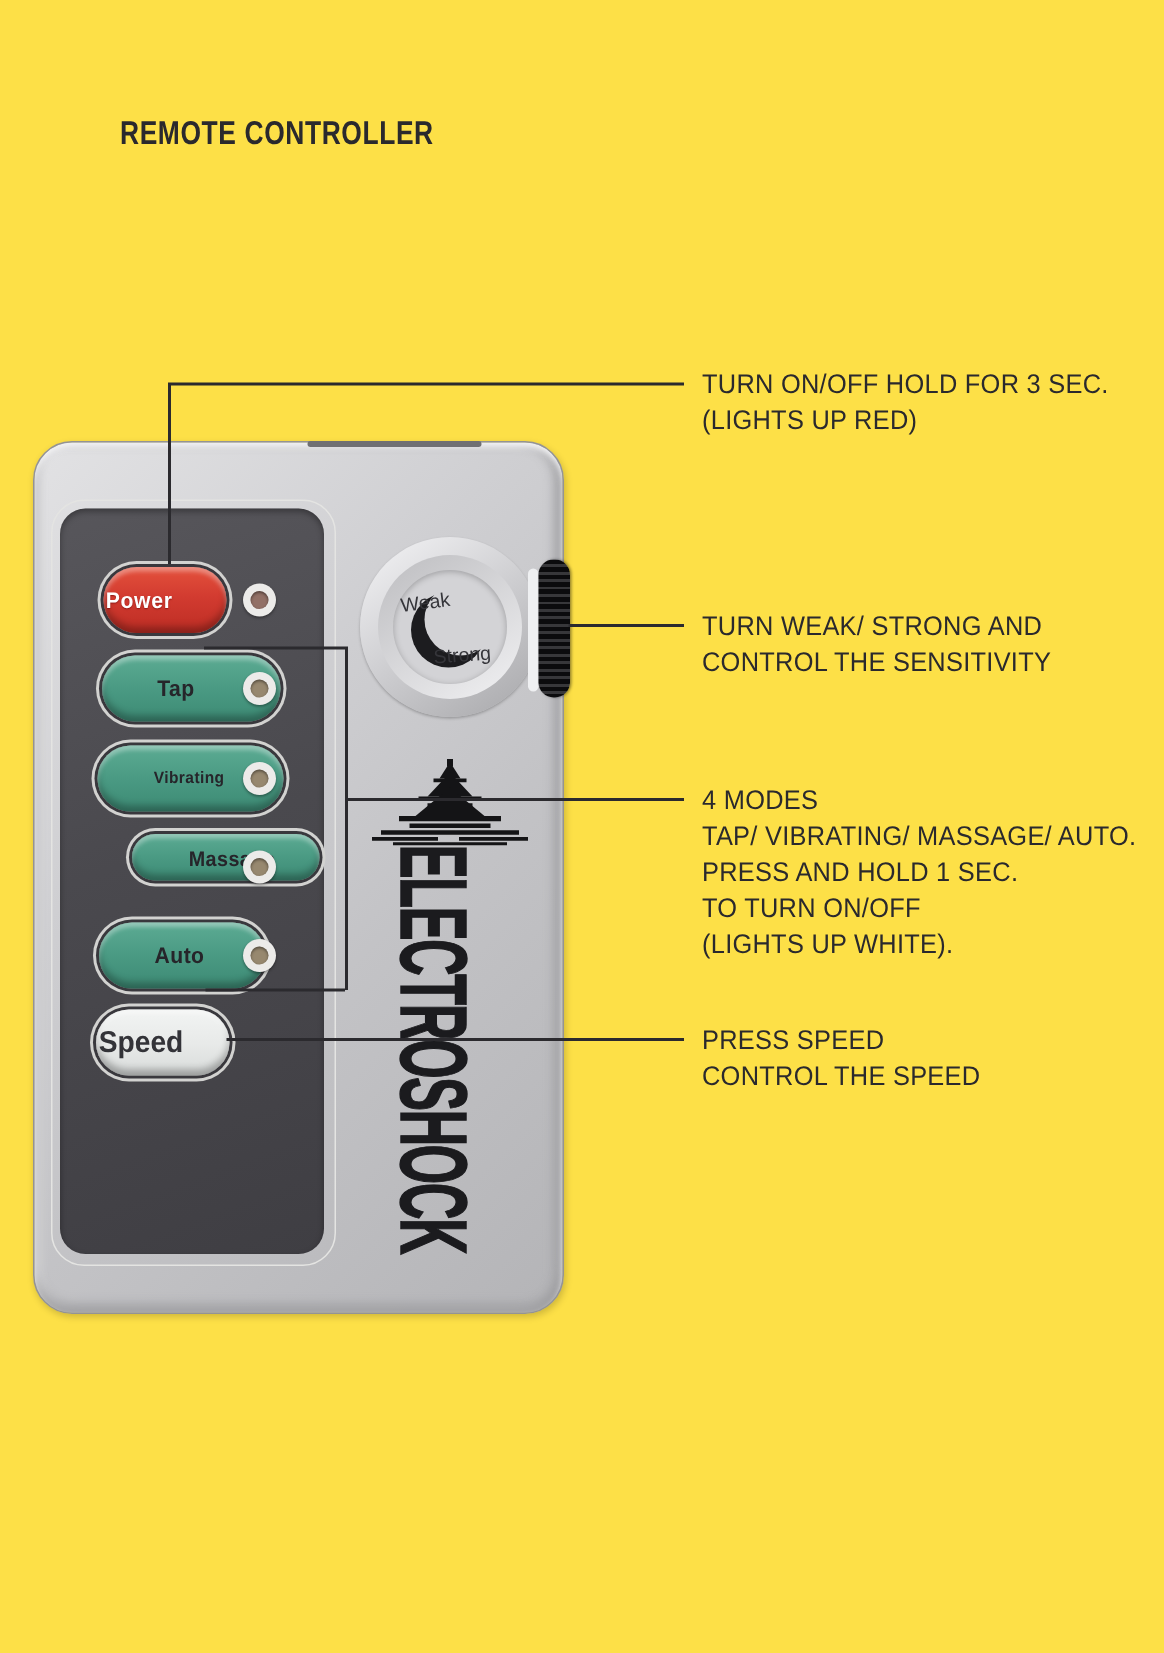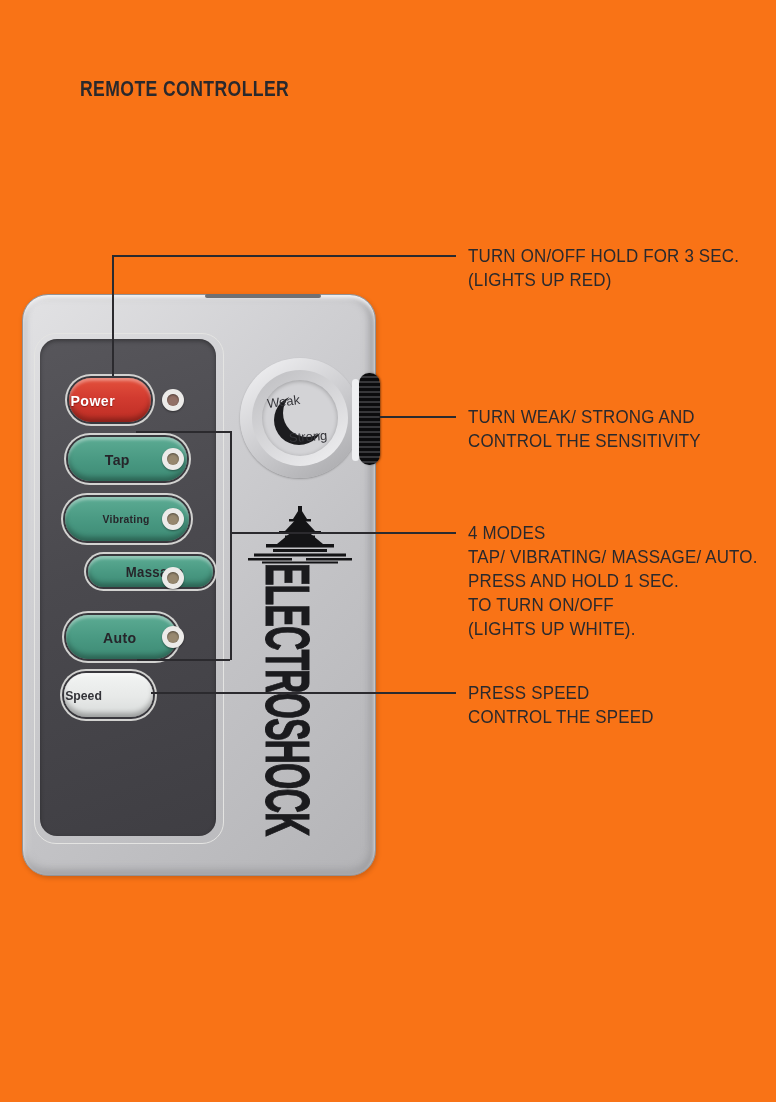--- a/index.html
+++ b/index.html
@@ -1,16 +1,16 @@
 <!DOCTYPE html>
 <html><head>
 <meta charset="utf-8">
 <style>
   html,body{margin:0;padding:0;background:#ffffff;}
-  .canvas{position:relative;width:776px;height:1102px;background:#f97316;overflow:hidden;
+  .canvas{position:relative;width:776px;height:1102px;background:#fde047;overflow:hidden;
           font-family:"Liberation Sans",sans-serif;color:#2a292d;}
 
   
   .title{position:absolute;left:80px;top:76px;font-size:22px;font-weight:700;
          letter-spacing:.5px;transform:scaleX(.8);transform-origin:0 0;white-space:nowrap;}
 
   
   .device{position:absolute;left:22px;top:294px;width:352px;height:580px;border-radius:26px;
           background:linear-gradient(135deg,#e2e2e4 0%,#cfcfd2 35%,#c3c3c6 60%,#b4b4b7 100%);
           border:1px solid #939396;
@@ -32,21 +32,21 @@
   .btn span{transform:scaleX(.94);}
   .btn.power{left:46px;top:83px;width:82px;height:44px;font-size:15px;color:#fff;
              background:linear-gradient(180deg,#e4513c 0%,#d23b30 45%,#bd2d24 100%);
              text-shadow:0 1px 1px rgba(90,0,0,.55);letter-spacing:.5px;}
   .btn.mode{background:linear-gradient(180deg,#5cab93 0%,#4a9a83 50%,#3d8a74 100%);
             color:#26252a;font-size:15px;letter-spacing:.3px;padding-left:36px;}
   .btn.tap{left:45px;top:142px;width:83px;height:44px;}
   .btn.vibrating{left:42px;top:202px;width:88px;height:44px;font-size:11px;}
   .btn.massage{left:41px;top:261px;width:89px;height:31px;font-size:14px;margin-left:24px;}
   .btn.auto{left:43px;top:320px;width:75px;height:44px;}
-  .btn.speed{left:41px;top:378px;width:89px;height:44px;font-size:13px;color:#333338;
+  .btn.speed{left:41px;top:378px;width:89px;height:44px;font-size:20px;color:#333338;
              background:linear-gradient(180deg,#f2f4f3 0%,#e7e9e8 55%,#d8dbda 100%);}
 
   .led{position:absolute;left:139px;width:22px;height:22px;border-radius:50%;
        background:#ecebe9;box-shadow:0 1px 2px rgba(0,0,0,.4);}
   .led i{position:absolute;left:5px;top:5px;width:12px;height:12px;border-radius:50%;
          background:#97886f;box-shadow:inset 0 1px 2px rgba(0,0,0,.45);}
   .led.l0{top:94px}.led.l0 i{background:#927066}
   .led.l1{top:153px}.led.l2{top:213px}.led.l3{top:272px}.led.l4{top:331px}
 
   

